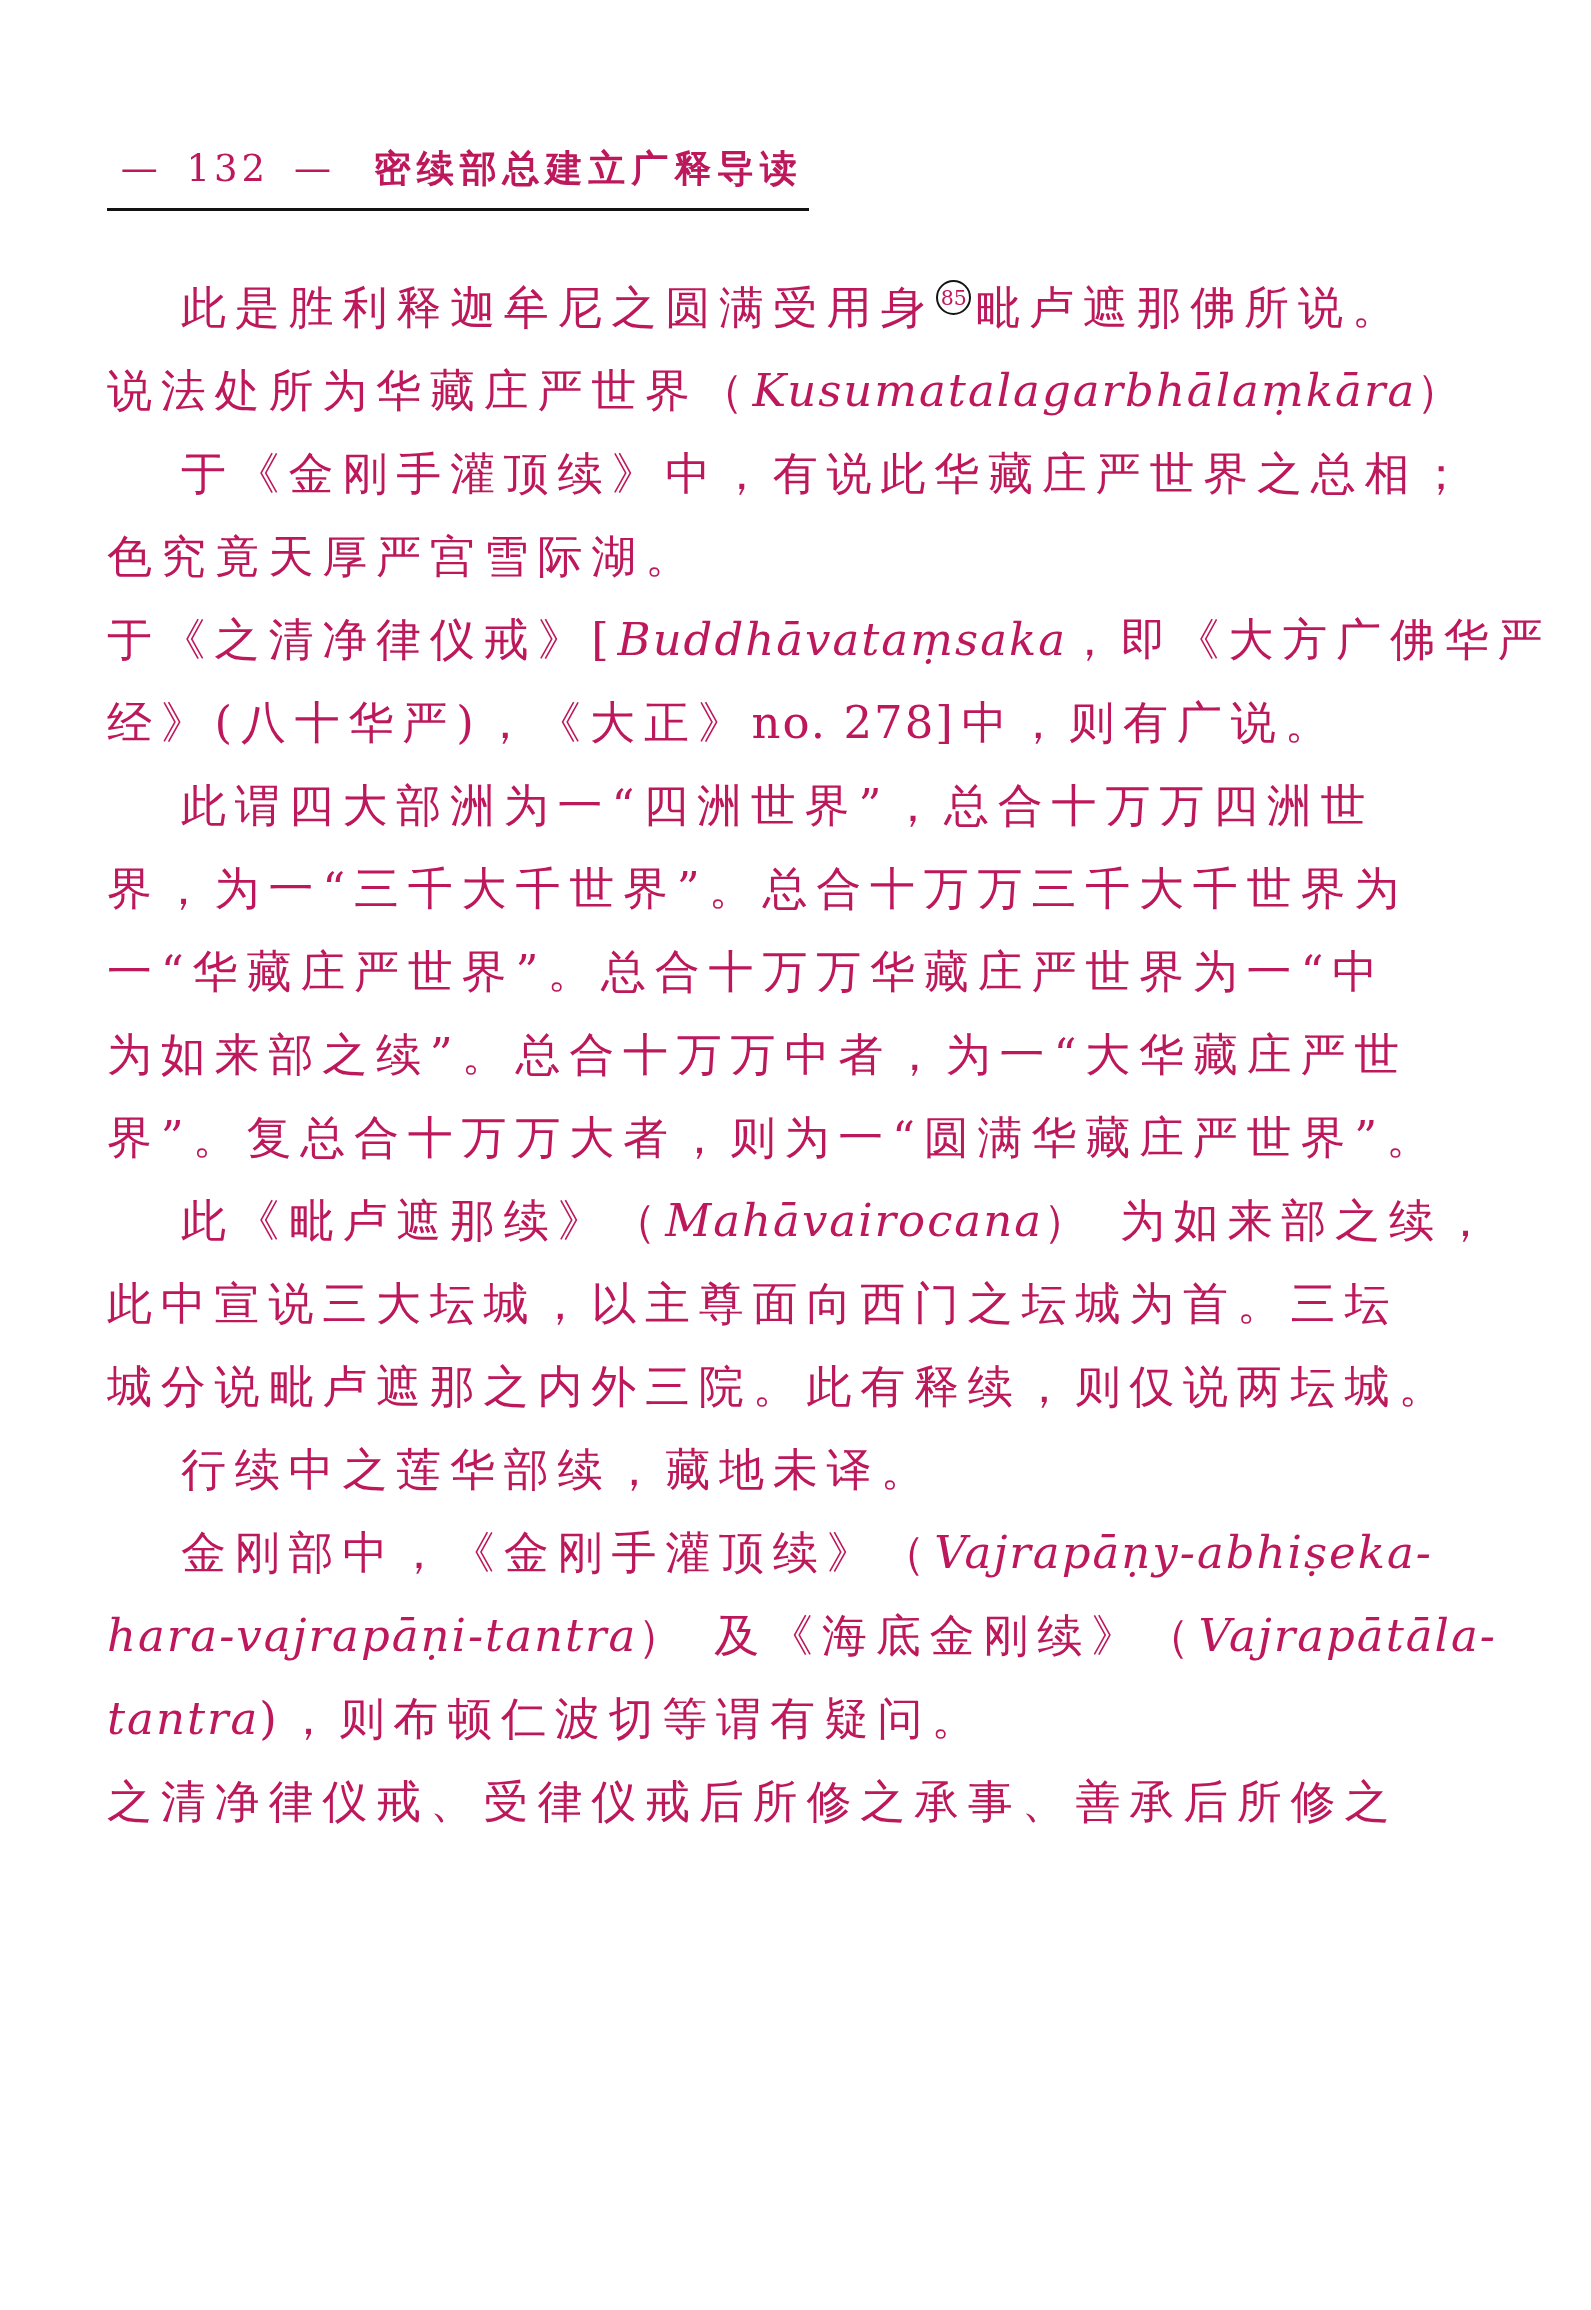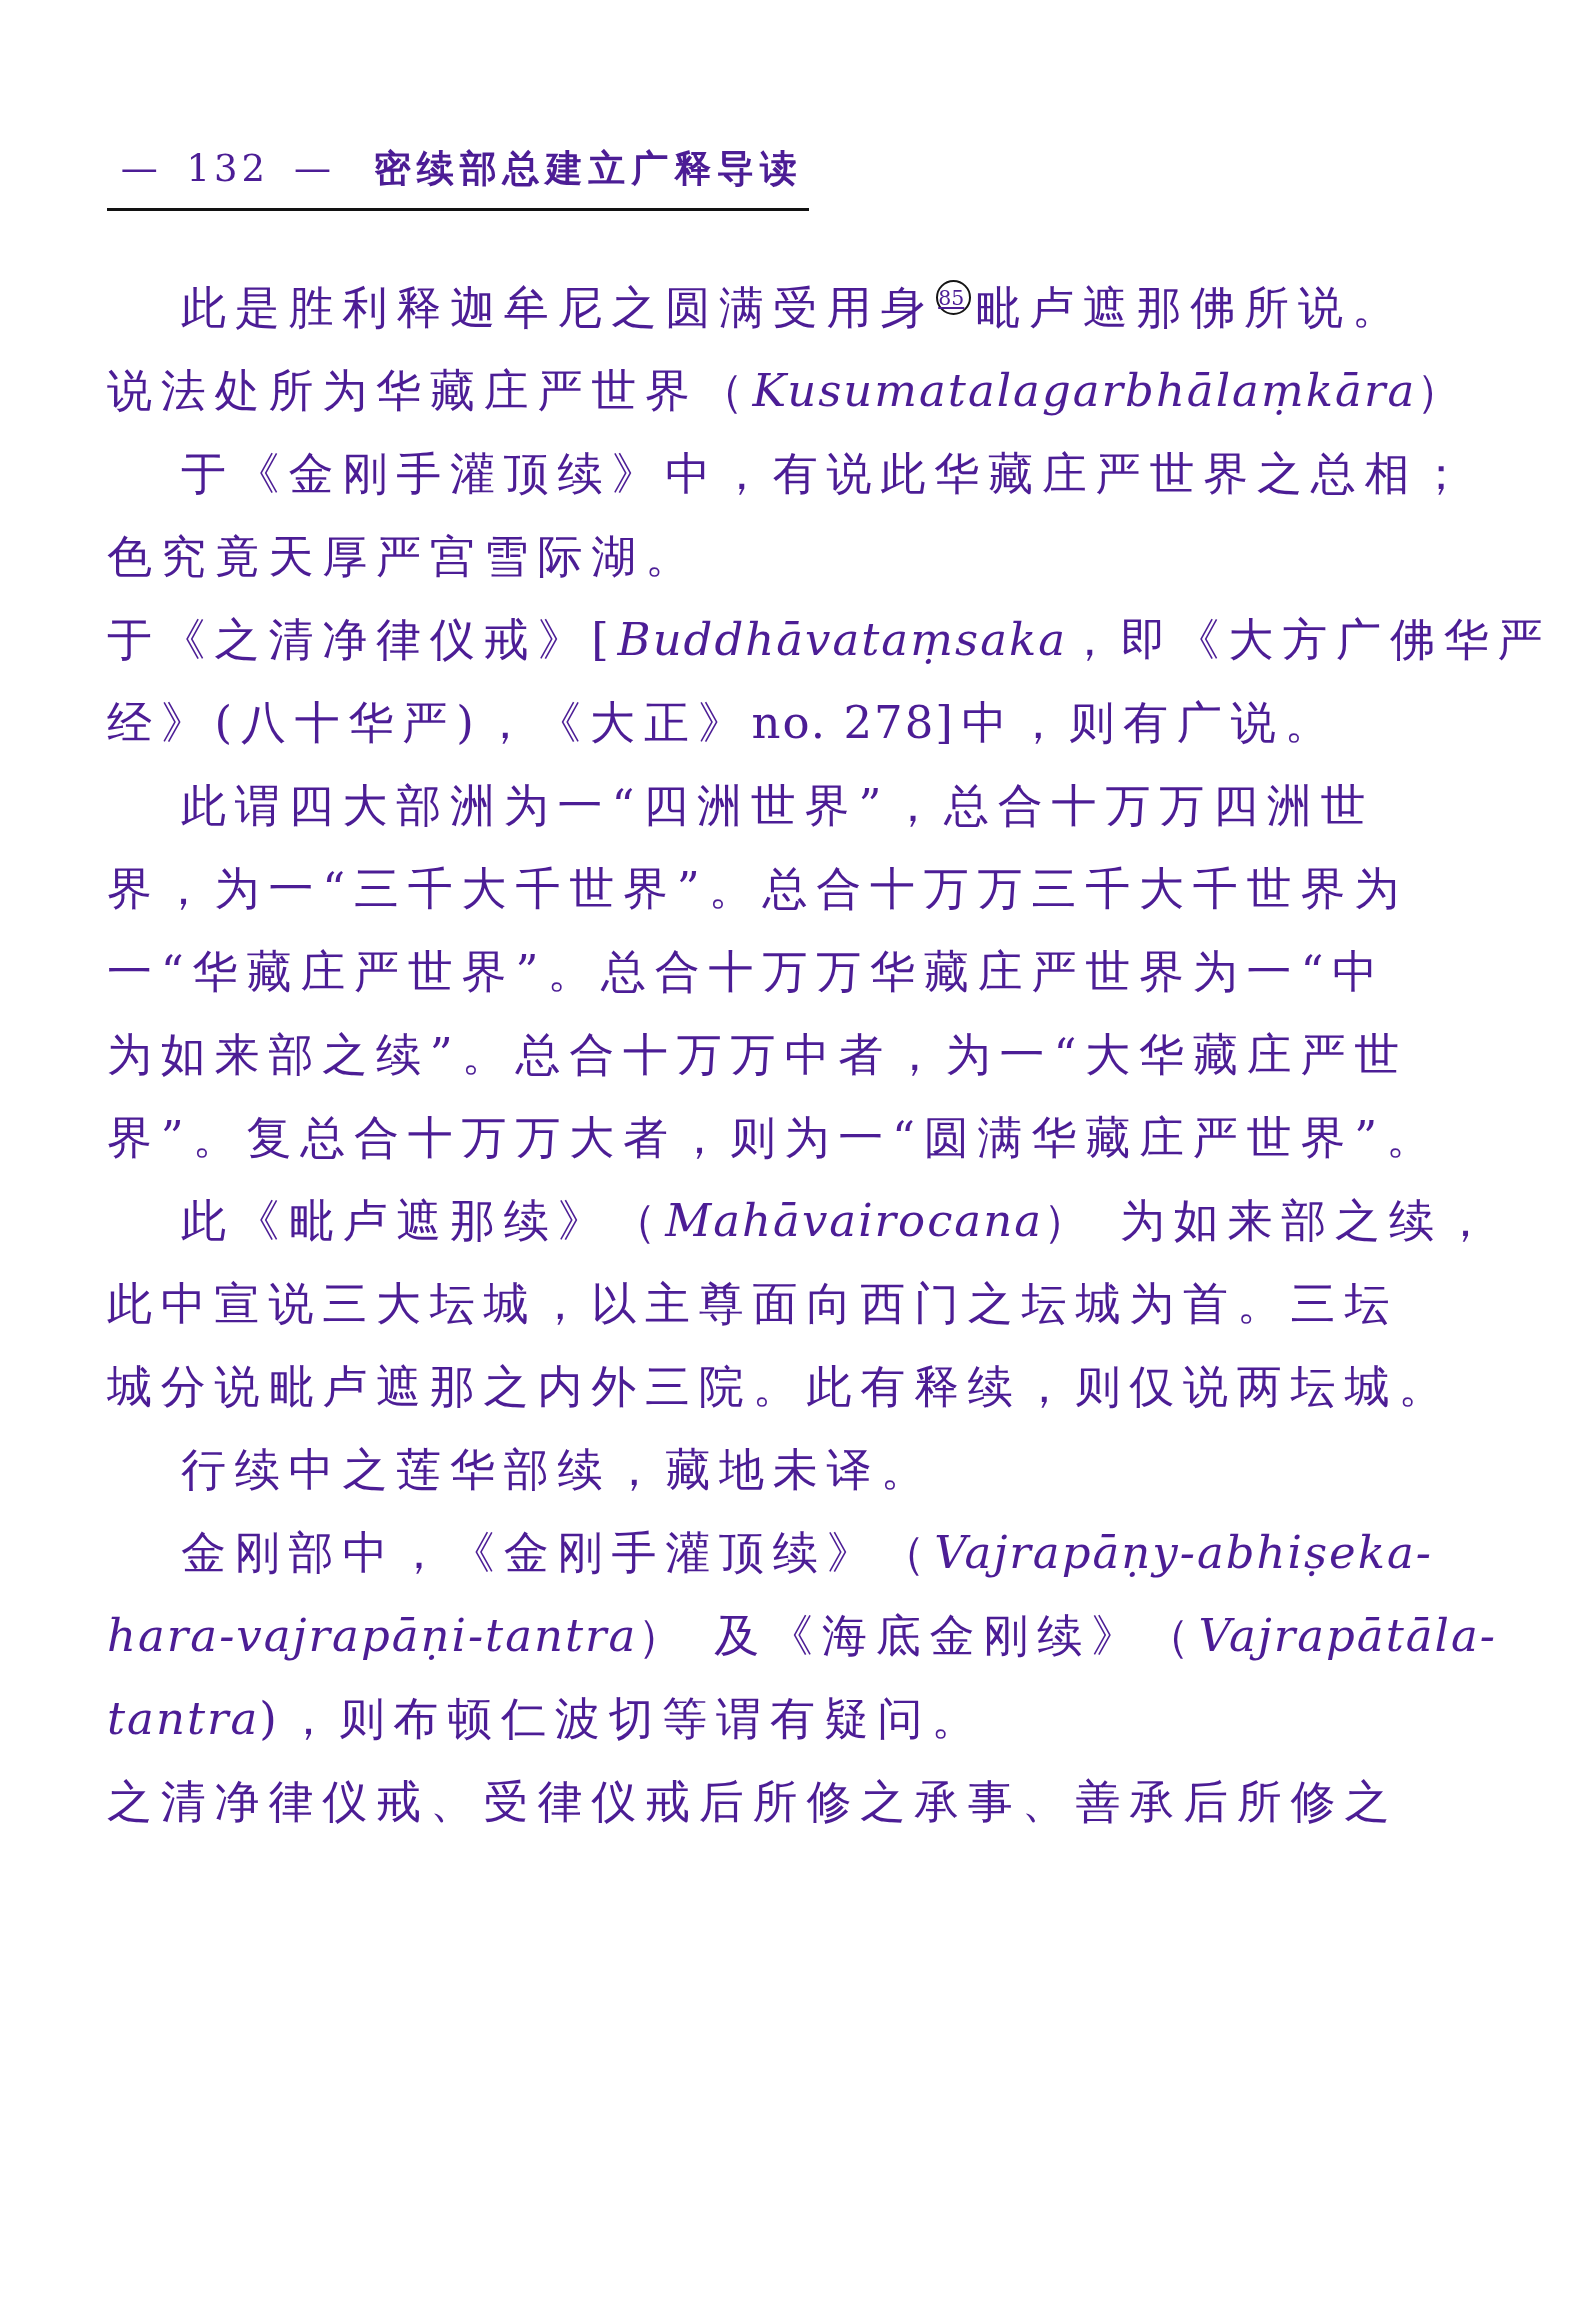--- a/index.html
+++ b/index.html
@@ -6,21 +6,21 @@
     margin: 0;
     padding: 0;
     background: #e8e8e4;
   }
   .page {
     position: relative;
     width: 1592px;
     height: 2310px;
     margin: 0 auto;
     background: #ffffff;
-    color: #4c1d95;
+    color: #be185d;
     font-family: "DejaVu Serif", "Liberation Serif", serif;
     overflow: hidden;
     box-sizing: border-box;
     padding: 144px 101px 0 107px;
   }
   
   .running-head {
     display: inline-block;
     font-size: 37px;
     letter-spacing: 3.9px;
@@ -71,24 +71,24 @@
   .seg-sup {
     display: inline-block;
     vertical-align: 17.6px;
     width: 35px;
     height: 35px;
     line-height: 33px;
     border: 2.9px solid #151515;
     border-radius: 50%;
     font-size: 20.5px;
     letter-spacing: 0;
+    text-align: center;
     box-sizing: border-box;
     margin: 0 3.9px 0 2px;
     font-style: normal;
-    text-decoration: underline;
   }
 </style>
 </head>
 <body>
 
 <div class="page">
 
   <div class="running-head">
     <span class="dash">—</span><span class="num">132</span><span class="dash">—</span><span class="head-title">密续部总建立广释导读</span>
   </div>

